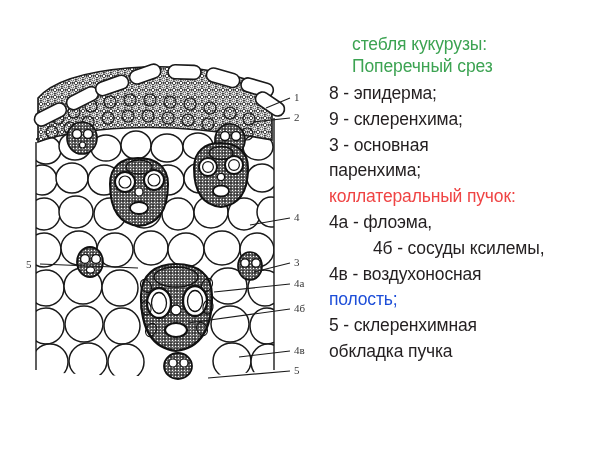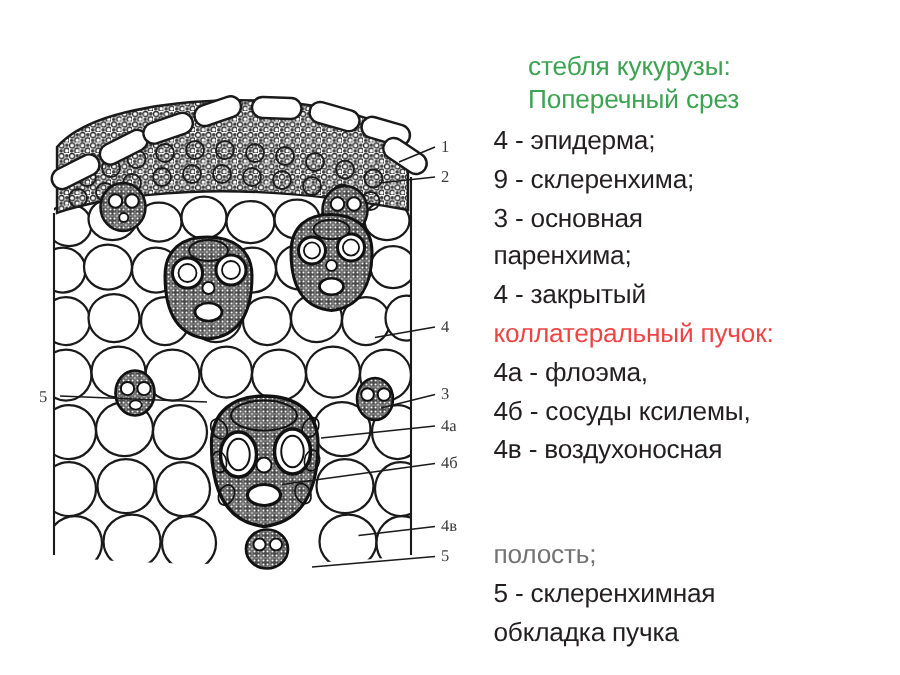--- a/index.html
+++ b/index.html
@@ -318,28 +318,27 @@
   </div>
 
   <div id="text-column">
 
     <div id="title-block">
       <div class="title-line" style="color: rgb(60, 163, 82);">стебля кукурузы:</div>
       <div class="title-line" style="color: rgb(60, 163, 82);">Поперечный срез</div>
     </div>
 
     <div id="legend-list">
-        <div class="legend-line" style="color: rgb(35, 31, 32);">4 - эпидерма;</div>
+        <div class="legend-line" style="color: rgb(35, 31, 32);">8 - эпидерма;</div>
         <div class="legend-line" style="color: rgb(35, 31, 32);">9 - склеренхима;</div>
         <div class="legend-line" style="color: rgb(35, 31, 32);">3 - основная</div>
         <div class="legend-line" style="color: rgb(35, 31, 32);">паренхима;</div>
-        <div class="legend-line" style="color: rgb(35, 31, 32);">4 - закрытый</div>
         <div class="legend-line" style="color: #ef4444;">коллатеральный пучок:</div>
         <div class="legend-line" style="color: rgb(35, 31, 32);">4а - флоэма,</div>
-        <div class="legend-line" style="color: rgb(35, 31, 32);">4б - сосуды ксилемы,</div>
+        <div class="legend-line" style="color: rgb(35, 31, 32); margin-left: 44px;">4б - сосуды ксилемы,</div>
         <div class="legend-line" style="color: rgb(35, 31, 32);">4в - воздухоносная</div>
-        <div class="legend-line" style="color: #737373; margin-top: 44px;">полость;</div>
+        <div class="legend-line" style="color: #1d4ed8;">полость;</div>
         <div class="legend-line" style="color: rgb(35, 31, 32);">5 - склеренхимная</div>
         <div class="legend-line" style="color: rgb(35, 31, 32);">обкладка пучка</div>
       </div>
 
   </div>
 </div>
 
 </body></html>

